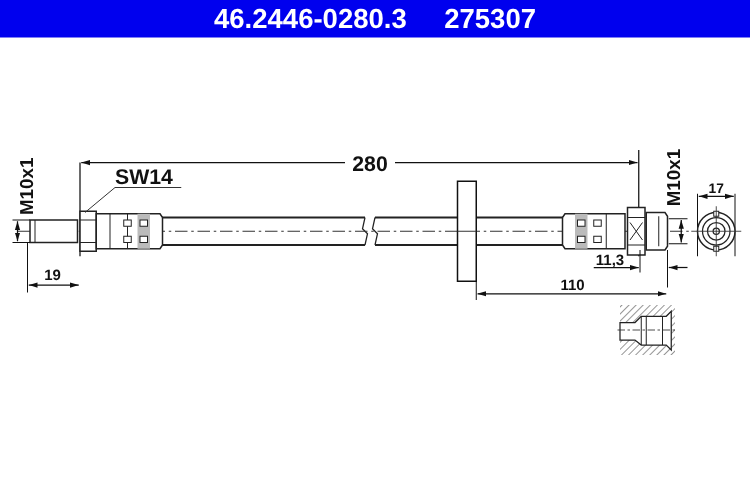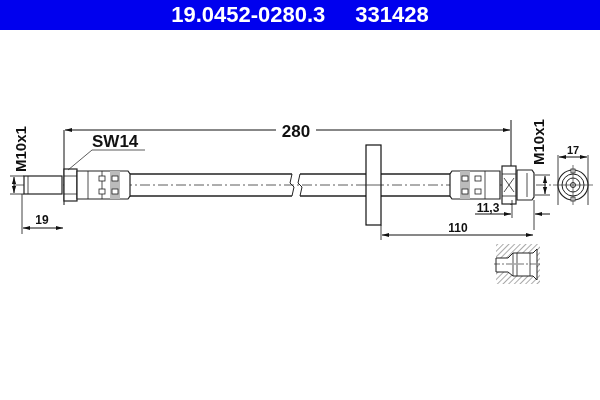--- a/index.html
+++ b/index.html
@@ -13,23 +13,23 @@
     }
     .header span { display: inline-block; }
     .header .gap { width: 30px; }
     svg.drawing { position: absolute; left: 0; top: 0; }
     svg text { font-family: "Liberation Sans", sans-serif; font-weight: bold; fill: #111; }
   </style>
 </head>
 <body>
 
 <div class="header">
-  <span>19.0452-0280.3</span>
+  <span>46.2446-0280.3</span>
   <span class="gap"></span>
-  <span>331428</span>
+  <span>275307</span>
 </div>
 
 <svg class="drawing" width="600" height="400" viewBox="0 0 600 400" xmlns="http://www.w3.org/2000/svg">
   <defs>
     <marker id="arr" viewBox="0 0 10 10" refX="10" refY="5" markerWidth="7" markerHeight="7" orient="auto-start-reverse">
       <path d="M0,2 L10,5 L0,8 z" fill="#111"></path>
     </marker>
     <pattern id="hatch" width="4" height="4" patternUnits="userSpaceOnUse" patternTransform="rotate(45)">
       <line x1="0" y1="0" x2="0" y2="4" stroke="#555" stroke-width="1"></line>
     </pattern>

